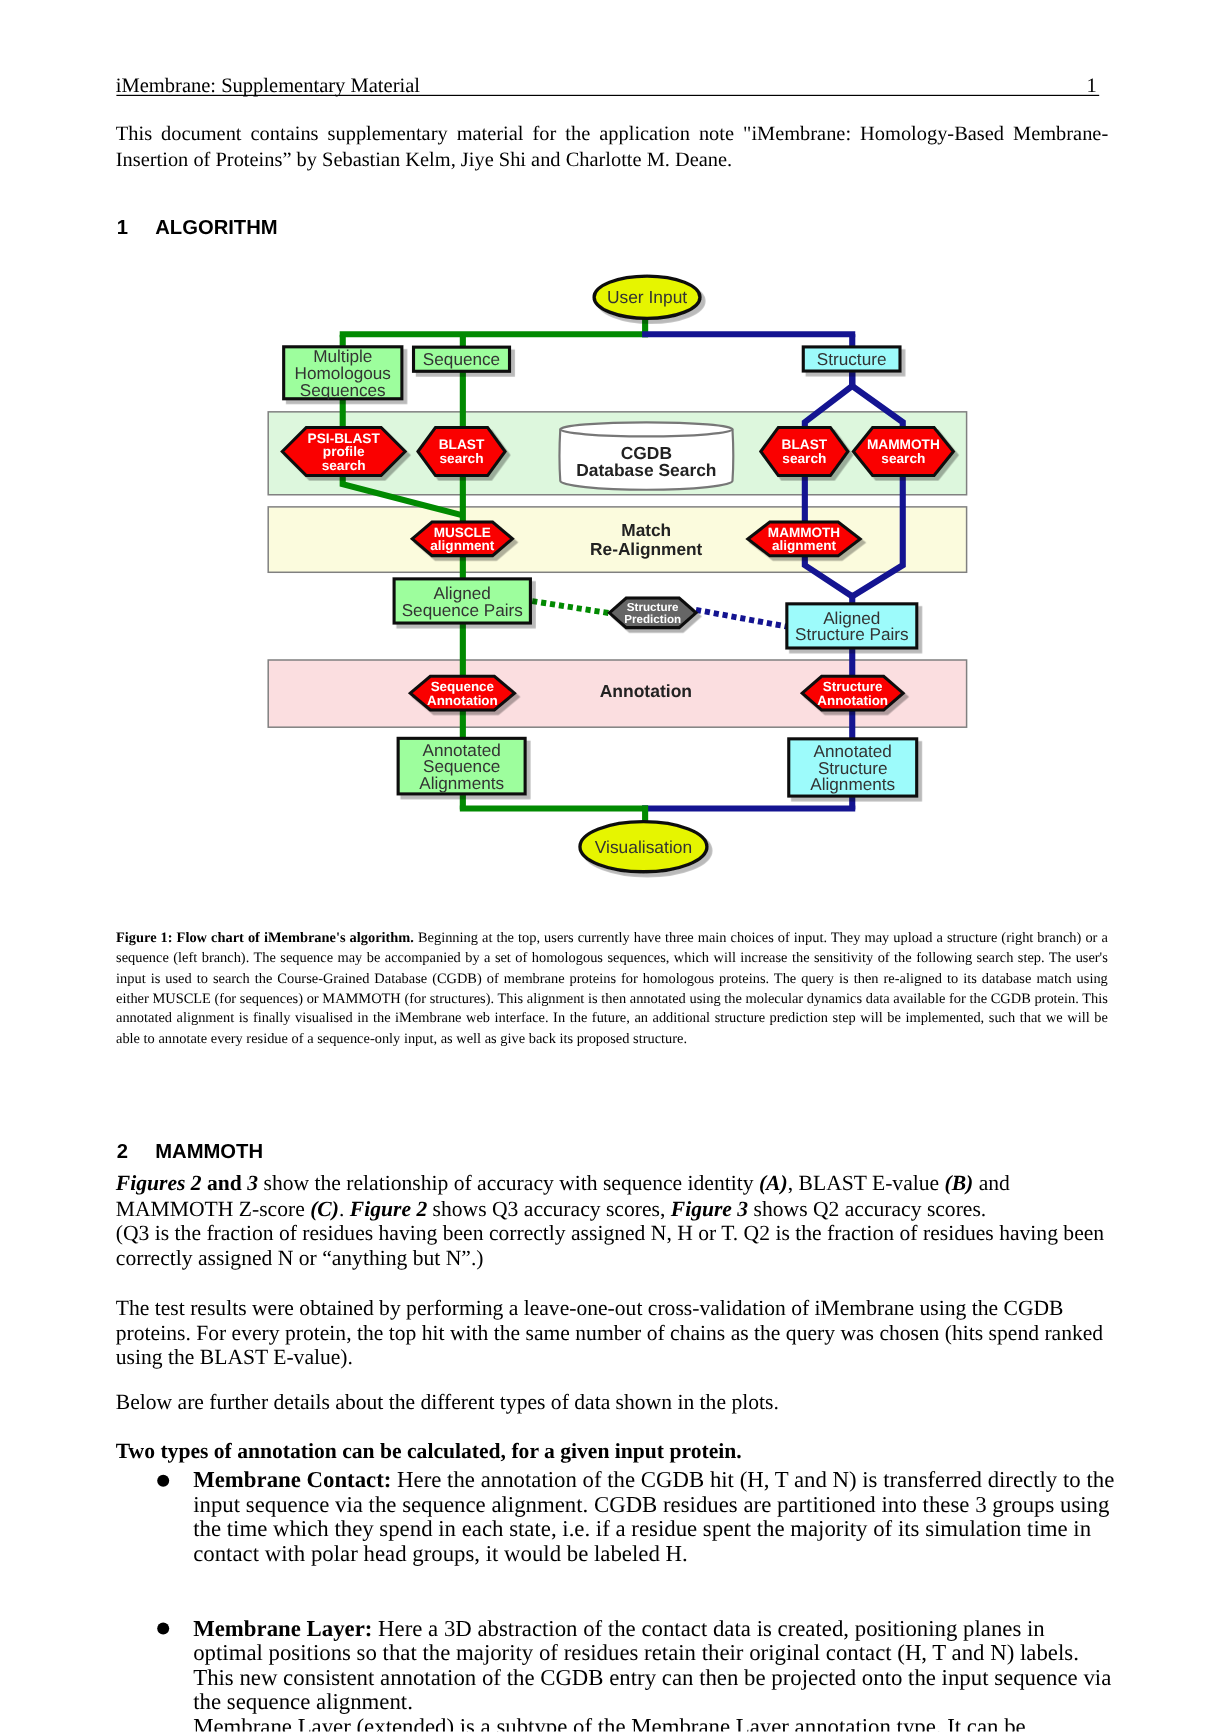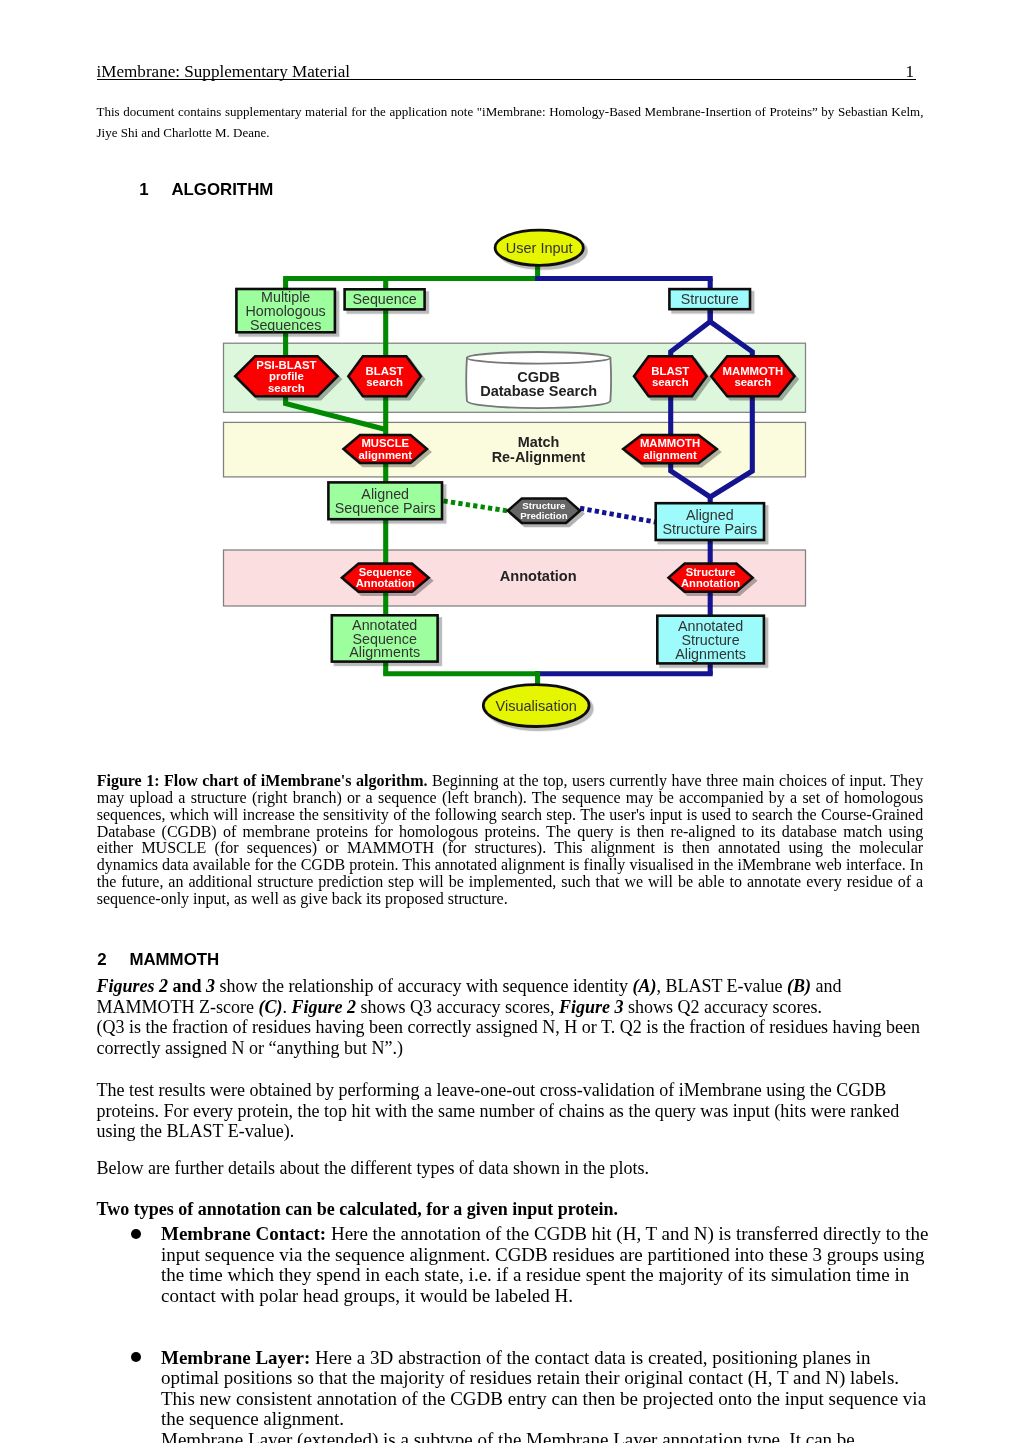--- a/index.html
+++ b/index.html
@@ -2,24 +2,24 @@
 <html><head>
 <meta charset="utf-8">
 <style>
   html,body{margin:0;padding:0;background:#fff;}
   body{width:1020px;height:1443px;position:relative;overflow:hidden;
        font-family:"Liberation Serif", serif;color:#000;-webkit-font-smoothing:antialiased;}
   .page{position:absolute;left:0;top:0;width:812px;height:1443px;}
   #hdr{position:absolute;left:96.5px;top:62.6px;width:817.5px;font-size:17.1px;line-height:17.1px;
        display:flex;justify-content:space-between;}
   #hdr-rule{position:absolute;left:96.5px;top:79.4px;width:819.5px;height:0;border-top:1.5px solid #000;}
-  #intro{position:absolute;left:96.5px;top:102.2px;width:827px;font-size:13px;line-height:20.5px;text-align:justify;}
+  #intro{position:absolute;left:96.5px;top:102.2px;width:827px;font-size:17px;line-height:20.5px;text-align:justify;}
   .sec-h{position:absolute;font-family:"Liberation Sans",sans-serif;font-size:16.85px;line-height:16.85px;font-weight:bold;margin:0;white-space:nowrap;}
   .sec-h .num{display:inline-block;width:32.2px;}
-  #figcap{position:absolute;left:96.7px;top:772.8px;width:826.5px;font-size:16px;line-height:16.9px;text-align:justify;}
+  #figcap{position:absolute;left:96.7px;top:772.8px;width:826.5px;font-size:12px;line-height:16.9px;text-align:justify;}
   .para{position:absolute;left:96.5px;width:827px;font-size:18px;line-height:20.5px;}
   .bullet-row{position:absolute;left:131px;width:799px;font-size:19px;line-height:20.5px;}
   .bullet-row .dot{position:absolute;left:0;top:4.5px;width:10px;height:10px;border-radius:50%;background:#000;}
   .bullet-row .btxt{display:block;margin-left:30px;}
   b{font-weight:bold;}
   i{font-style:italic;}
   #diagram{position:absolute;left:0;top:0;}
 </style>
 </head>
 <body>
@@ -27,21 +27,21 @@
 <div class="page">
 
   <div id="hdr-rule"></div>
   <div id="hdr">
     <span>iMembrane: Supplementary Material</span>
     <span>1</span>
   </div>
 
   <div id="intro">This document contains supplementary material for the application note "iMembrane: Homology-Based Membrane-Insertion of Proteins” by Sebastian Kelm, Jiye Shi and Charlotte M. Deane.</div>
 
-  <h1 class="sec-h" id="sec1" style="left:97.2px;top:182.2px;margin-left:42px;">
+  <h1 class="sec-h" id="sec1" style="left:97.2px;top:182.2px;">
     <span class="num">1</span><span>ALGORITHM</span>
   </h1>
 
   <svg id="diagram" width="1020" height="1443" viewBox="0 0 1020 1443">
     <defs>
       <filter id="sh" x="-25%" y="-25%" width="160%" height="165%">
         <feDropShadow dx="3.2" dy="3.2" stdDeviation="0.45" flood-color="#000000" flood-opacity="0.27"></feDropShadow>
       </filter>
       <filter id="shx" x="-25%" y="-25%" width="160%" height="165%">
         <feDropShadow dx="3" dy="3" stdDeviation="0.45" flood-color="#000000" flood-opacity="0.3"></feDropShadow>
@@ -203,21 +203,21 @@
 
   <div id="figcap">
     <b>Figure 1: Flow chart of iMembrane's algorithm.</b><span> Beginning at the top, users currently have three main choices of input. They may upload a structure (right branch) or a sequence (left branch). The sequence may be accompanied by a set of homologous sequences, which will increase the sensitivity of the following search step. The user's input is used to search the Course-Grained Database (CGDB) of membrane proteins for homologous proteins. The query is then re-aligned to its database match using either MUSCLE (for sequences) or MAMMOTH (for structures). This alignment is then annotated using the molecular dynamics data available for the CGDB protein. This annotated alignment is finally visualised in the iMembrane web interface. In the future, an additional structure prediction step will be implemented, such that we will be able to annotate every residue of a sequence-only input, as well as give back its proposed structure.</span>
   </div>
 
   <h1 class="sec-h" id="sec2" style="left:97.2px;top:951.6px;">
     <span class="num">2</span><span>MAMMOTH</span>
   </h1>
 
   <div class="para" id="acc-p1" style="top:976.3px;"><b><i>Figures 2</i></b><b> and </b><b><i>3</i></b><span> show the relationship of accuracy with sequence identity </span><b><i>(A)</i></b><span>, BLAST E-value </span><b><i>(B)</i></b><span> and MAMMOTH Z-score </span><b><i>(C)</i></b><span>. </span><b><i>Figure 2</i></b><span> shows Q3 accuracy scores, </span><b><i>Figure 3</i></b><span> shows Q2 accuracy scores.</span><br><span>(Q3 is the fraction of residues having been correctly assigned N, H or T. Q2 is the fraction of residues having been</span><br><span>correctly assigned N or “anything but N”.)</span></div>
-  <div class="para" id="acc-p2" style="top:1080.3px;">The test results were obtained by performing a leave-one-out cross-validation of iMembrane using the CGDB proteins. For every protein, the top hit with the same number of chains as the query was input (hits were ranked using the BLAST E-value).</div>
+  <div class="para" id="acc-p2" style="top:1080.3px;">The test results were obtained by performing a leave-one-out cross-validation of iMembrane using the CGDB proteins. For every protein, the top hit with the same number of chains as the query was chosen (hits spend ranked using the BLAST E-value).</div>
   <div class="para" id="acc-p4" style="top:1198.8px;font-weight:bold;">Two types of annotation can be calculated, for a given input protein.</div>
   <div class="para" id="acc-p3" style="top:1158.2px;">Below are further details about the different types of data shown in the plots.</div>
 
   <div class="bullet-row" id="b1" style="top:1224.2px;">
     <span class="dot"></span>
     <span class="btxt"><b>Membrane Contact:</b><span> Here the annotation of the CGDB hit (H, T and N) is transferred directly to the input sequence via the sequence alignment. CGDB residues are partitioned into these 3 groups using the time which they spend in each state, i.e. if a residue spent the majority of its simulation time in contact with polar head groups, it would be labeled H.</span></span>
   </div>
   <div class="bullet-row" id="b2" style="top:1306.5px;margin-top:41px;">
     <span class="dot"></span>
     <span class="btxt"><b>Membrane Layer:</b><span> Here a 3D abstraction of the contact data is created, positioning planes in optimal positions so that the majority of residues retain their original contact (H, T and N) labels. This new consistent annotation of the CGDB entry can then be projected onto the input sequence via the sequence alignment.</span><br><span>Membrane Layer (extended) is a subtype of the Membrane Layer annotation type. It can be computed only when a structure input is given. The layer annotation can then be transferred using each residue’s 3D</span></span>

